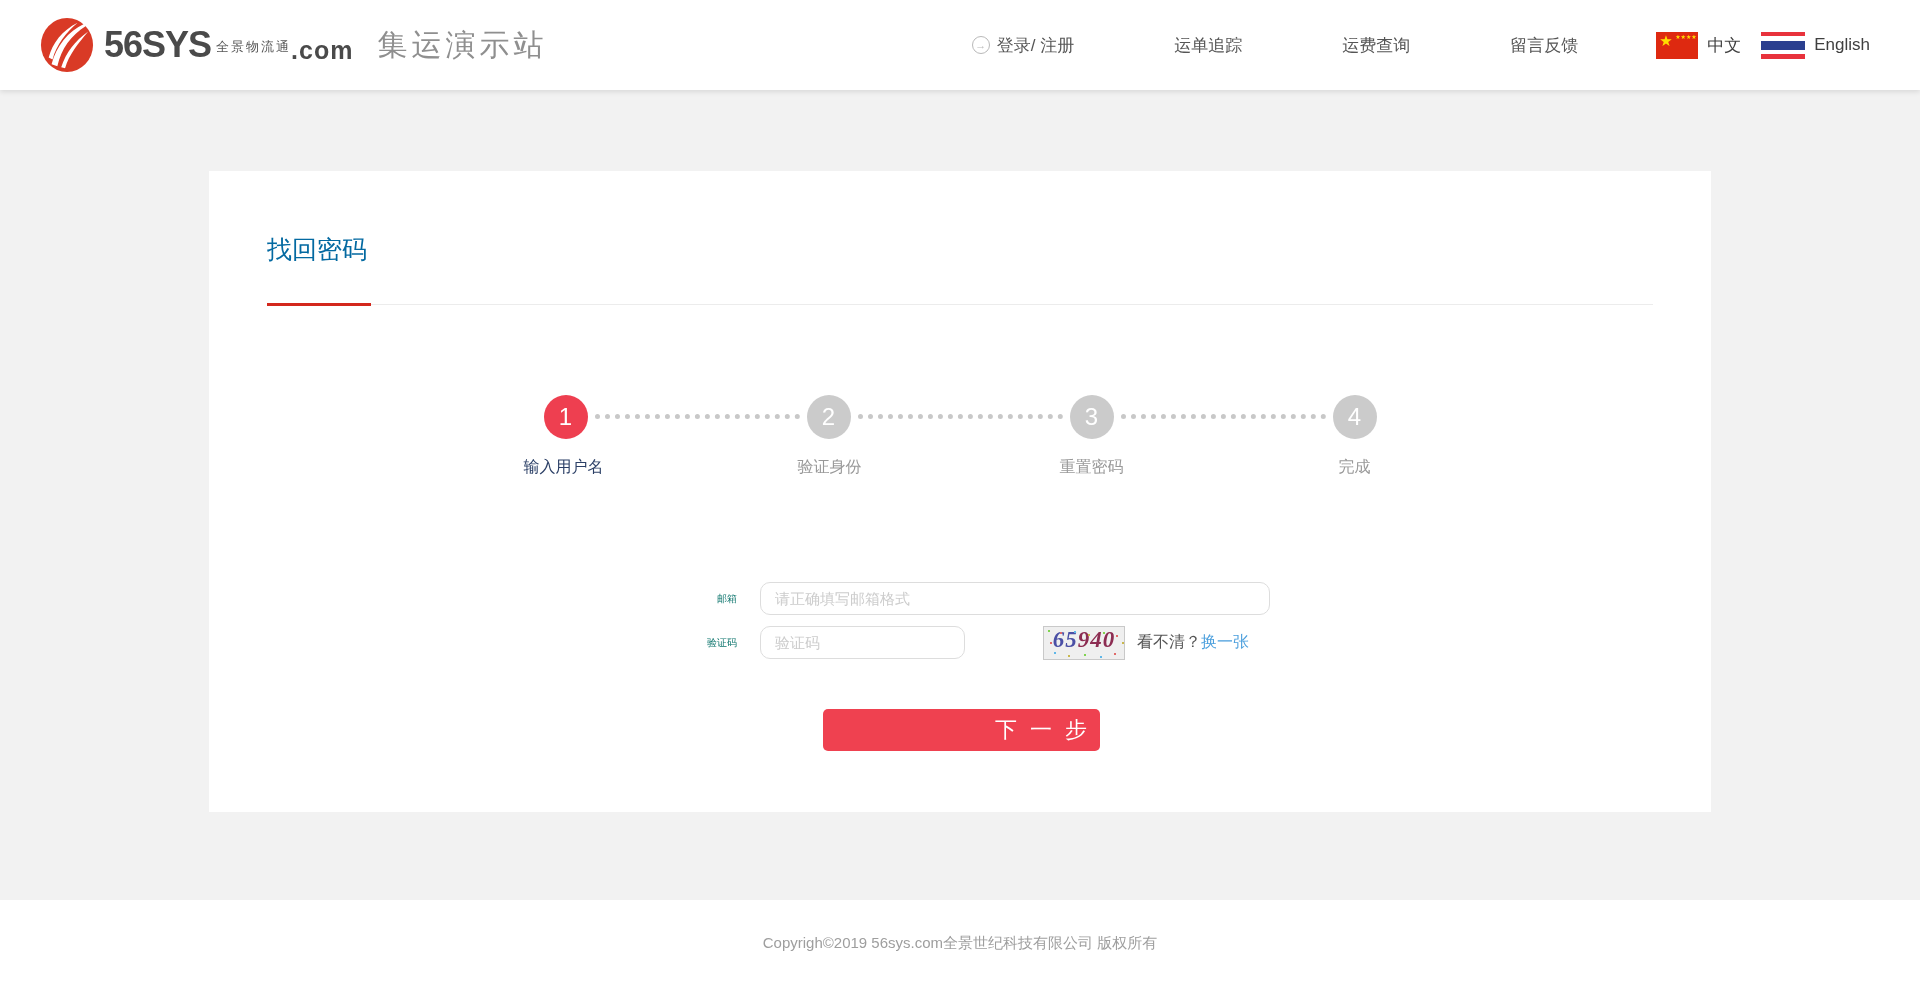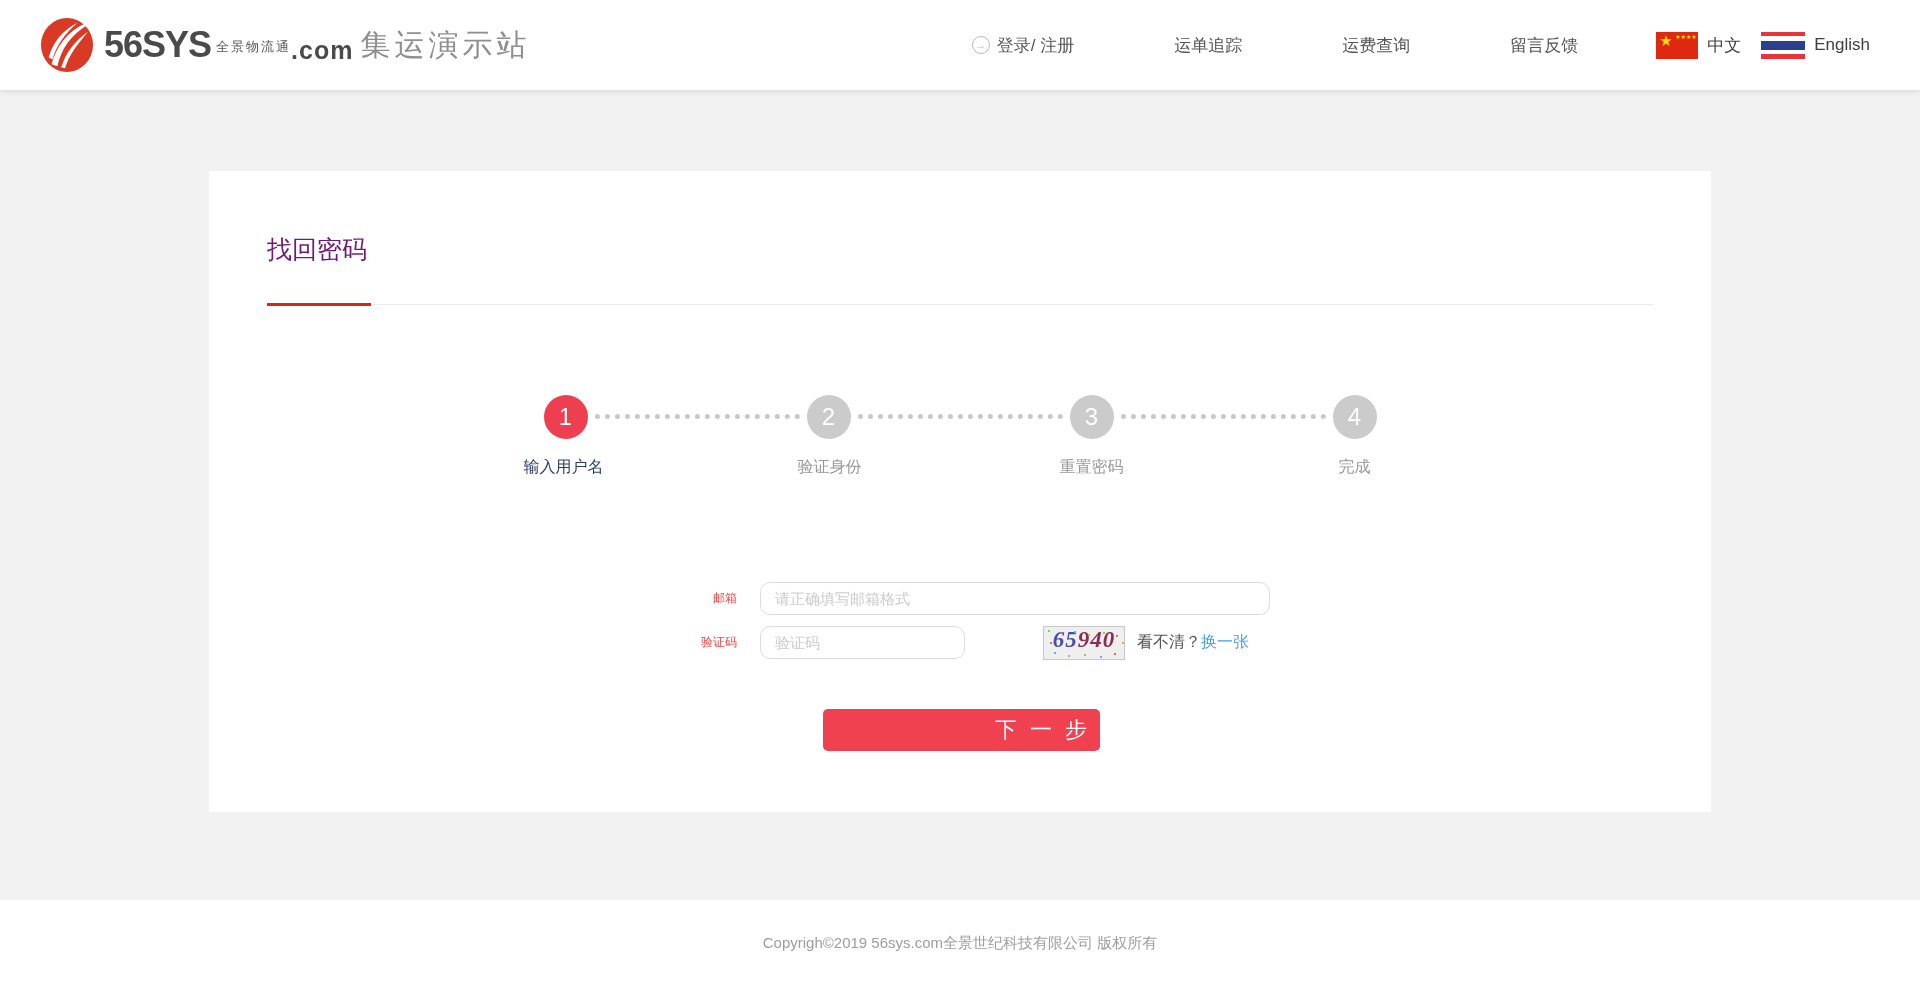--- a/index.html
+++ b/index.html
@@ -8,60 +8,60 @@
   
   .header { position:relative; z-index:2; height:90px; background:#fff; display:flex; align-items:center;
             padding:0 50px 0 40px; box-shadow:0 2px 5px rgba(0,0,0,.10); }
   .logo { display:flex; align-items:center; }
   .logo-mark { width:54px; height:58px; flex:none; }
   .logo-text { display:flex; align-items:flex-end; margin-left:10px; }
   .brand { font-size:36px; font-weight:bold; color:#4a4a4a; letter-spacing:-1px; line-height:.85; }
   .brand-sub { display:flex; margin-left:5px; align-items:flex-start; }
   .tagline { font-size:13px; color:#575757; letter-spacing:2px; line-height:1.1; }
   .brand-suffix { font-size:25px; font-weight:bold; color:#4a4a4a; line-height:.8; letter-spacing:1px; }
-  .site-name { font-size:30px; color:#8f8f8f; letter-spacing:4px; margin-left:7px; align-self:center; }
+  .site-name { font-size:30px; color:#8f8f8f; letter-spacing:4px; margin-left:24px; align-self:center; }
 
   .nav { margin-left:auto; display:flex; align-items:center; }
   .nav-item { display:flex; align-items:center; font-size:17px; color:#555; cursor:pointer; margin-left:100px; white-space:nowrap; }
   .nav-item:first-child { margin-left:0; }
   .login-icon { width:18px; height:18px; border:1px solid #b9b9b9; border-radius:50%; display:inline-flex;
                 align-items:center; justify-content:center; color:#b9b9b9; font-size:11px; margin-right:7px; flex:none; }
   .lang-group { display:flex; align-items:center; margin-left:78px; }
   .lang-item { display:flex; align-items:center; font-size:17px; color:#3f3f3f; cursor:pointer; margin-left:20px; }
   .flag { position:relative; flex:none; margin-right:9px; overflow:hidden; }
   .flag-cn { width:42px; height:27px; background:#de2910; }
   .cn-star-big { position:absolute; left:3px; top:1px; font-size:15px; color:#ffde00; line-height:1; }
   .cn-stars-small { position:absolute; left:19px; top:2px; font-size:6px; color:#ffde00; letter-spacing:0; line-height:1; width:14px; }
   .flag-th { width:44px; height:27px;
      background:linear-gradient(180deg,#e8323c 0 16.6%,#fff 16.6% 33.3%,#2b3f8f 33.3% 66.6%,#fff 66.6% 83.3%,#e8323c 83.3% 100%); }
 
   
   .content { background:#f2f2f2; padding:81px 0 88px; }
   .card { width:1502px; height:641px; margin:0 auto; background:#fff; padding-top:62px; }
-  .card-title { margin-left:58px; font-size:25px; color:#701a75; line-height:33px; }
+  .card-title { margin-left:58px; font-size:25px; color:#0369a1; line-height:33px; }
   .divider { margin:38px 58px 0; height:1px; background:#ececec; position:relative; }
   .divider-accent { position:absolute; left:0; top:-1px; width:104px; height:3px; background:#d3281d; }
 
   
   .stepper { width:833px; margin:90px auto 0; }
   .step-track { position:relative; display:flex; justify-content:space-between; height:44px; }
   .step-circle { width:44px; height:44px; border-radius:50%; background:#cbcbcb; color:#fff; font-size:24px;
                  display:flex; align-items:center; justify-content:center; z-index:1; }
   .step-circle.active { background:#ee3f50; }
   .step-connector { position:absolute; top:19px; width:205px; border-top:5px dotted #c8c8c8; }
   .conn-1 { left:51px; } .conn-2 { left:314px; } .conn-3 { left:577px; }
   .step-labels { position:relative; height:22px; margin-top:18px; }
   .step-label { position:absolute; transform:translateX(-50%); white-space:nowrap; font-size:16px; color:#999; }
   .step-label.active { color:#2b3f66; }
   .lbl-1 { left:20px; } .lbl-2 { left:286px; } .lbl-3 { left:548px; } .lbl-4 { left:811px; }
 
   
   .form { margin-top:103px; }
   .form-row { display:flex; align-items:center; margin-left:431px; height:33px; margin-bottom:11px; }
-  .form-label { width:120px; text-align:right; padding-right:23px; font-size:12px; color:#ef4444; flex:none; }
+  .form-label { width:120px; text-align:right; padding-right:23px; font-size:10px; color:#0f766e; flex:none; }
   .text-input { height:33px; border:1px solid #ddd; border-radius:10px; padding:0 14px; font-size:15px;
                 color:#333; outline:none; background:#fff; }
   .text-input::placeholder { color:#ccc; }
   .email-input { width:510px; }
   .captcha-input { width:205px; }
   .captcha-box { margin-left:78px; width:82px; height:34px; background:#efefef; border:1px solid #c9c9c9;
                  position:relative; display:flex; align-items:flex-start; justify-content:center; cursor:pointer;
                  font-family:"Liberation Serif","DejaVu Serif",serif; font-style:italic; font-weight:bold;
                  font-size:23px; letter-spacing:1px; overflow:hidden; }
   .captcha-blue { color:#4a4fa5; } .captcha-red { color:#8c2d52; }

